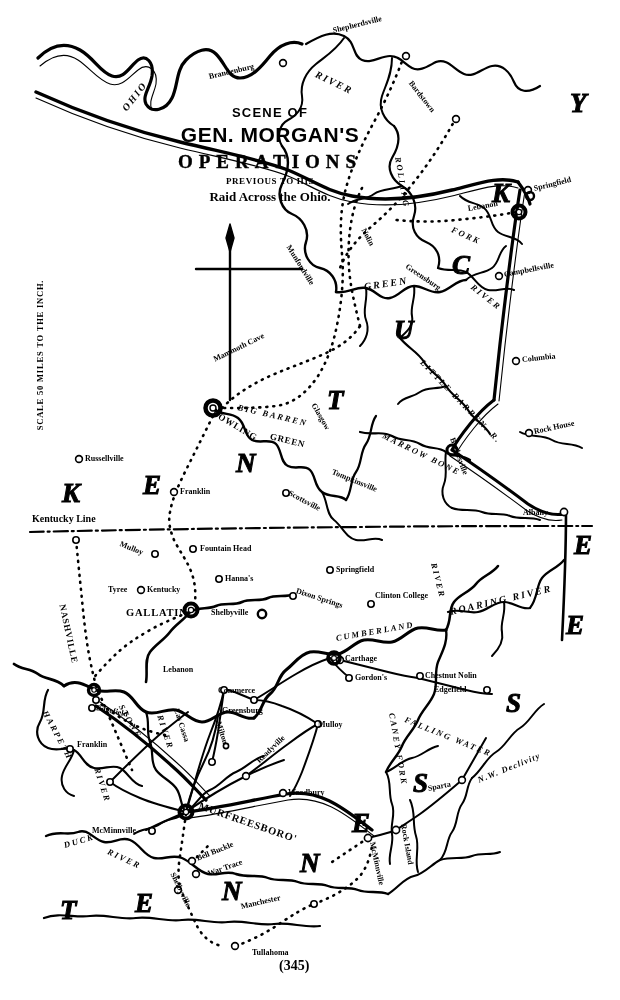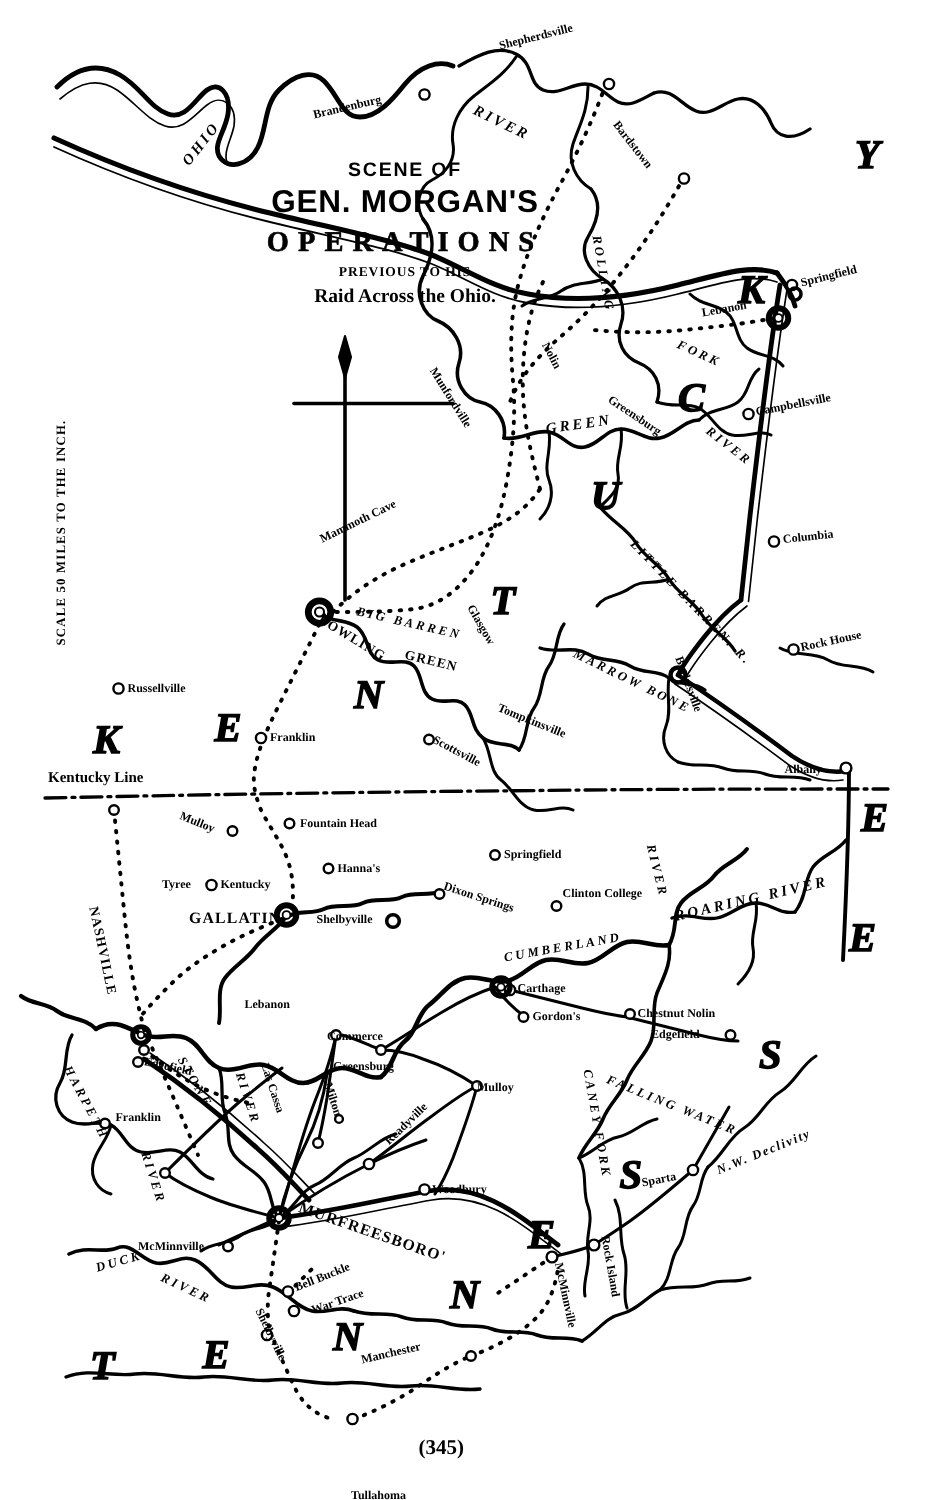--- a/index.html
+++ b/index.html
@@ -404,21 +404,21 @@
       <div class="lbl sm" style="left: 96px; top: 704px; transform: rotate(12deg); transform-origin: left center;">Edgefield</div>
       <div class="lbl sm" style="left: 77px; top: 741px; transform: rotate(0deg); transform-origin: left center;">Franklin</div>
       <div class="lbl sm" style="left: 258px; top: 758px; transform: rotate(-44deg); transform-origin: left center;">Readyville</div>
       <div class="lbl sm" style="left: 288px; top: 789px; transform: rotate(0deg); transform-origin: left center;">Woodbury</div>
       <div class="lbl big" style="left: 199px; top: 801px; transform: rotate(19deg); transform-origin: left center;">MURFREESBORO'</div>
       <div class="lbl sm" style="left: 92px; top: 827px; transform: rotate(0deg); transform-origin: left center;">McMinnville</div>
       <div class="lbl sm" style="left: 197px; top: 855px; transform: rotate(-22deg); transform-origin: left center;">Bell Buckle</div>
       <div class="lbl sm" style="left: 208px; top: 870px; transform: rotate(-19deg); transform-origin: left center;">War Trace</div>
       <div class="lbl sm" style="left: 172px; top: 869px; transform: rotate(64deg); transform-origin: left center;">Shelbyville</div>
       <div class="lbl sm" style="left: 241px; top: 903px; transform: rotate(-13deg); transform-origin: left center;">Manchester</div>
-      <div class="lbl sm" style="left: 234px; top: 949px; transform: rotate(0deg); transform-origin: left center; margin-top: 44px;">Tullahoma</div>
+      <div class="lbl sm" style="left: 252px; top: 949px; transform: rotate(0deg); transform-origin: left center;">Tullahoma</div>
       <div class="lbl sm" style="left: 372px; top: 838px; transform: rotate(78deg); transform-origin: left center;">McMinnville</div>
       <div class="lbl sm" style="left: 403px; top: 820px; transform: rotate(80deg); transform-origin: left center;">Rock Island</div>
       <div class="lbl sm" style="left: 428px; top: 785px; transform: rotate(-11deg); transform-origin: left center;">Sparta</div>
       <div class="lbl sm" style="left: 218px; top: 718px; transform: rotate(72deg); transform-origin: left center;">Milton</div>
       <div class="lbl sm" style="left: 176px; top: 705px; transform: rotate(72deg); transform-origin: left center;">Las Cassa</div>
       <div class="lbl caps" style="left: 62px; top: 600px; transform: rotate(78deg); transform-origin: left center;">NASHVILLE</div>
     </div>
 
 </div>
 

